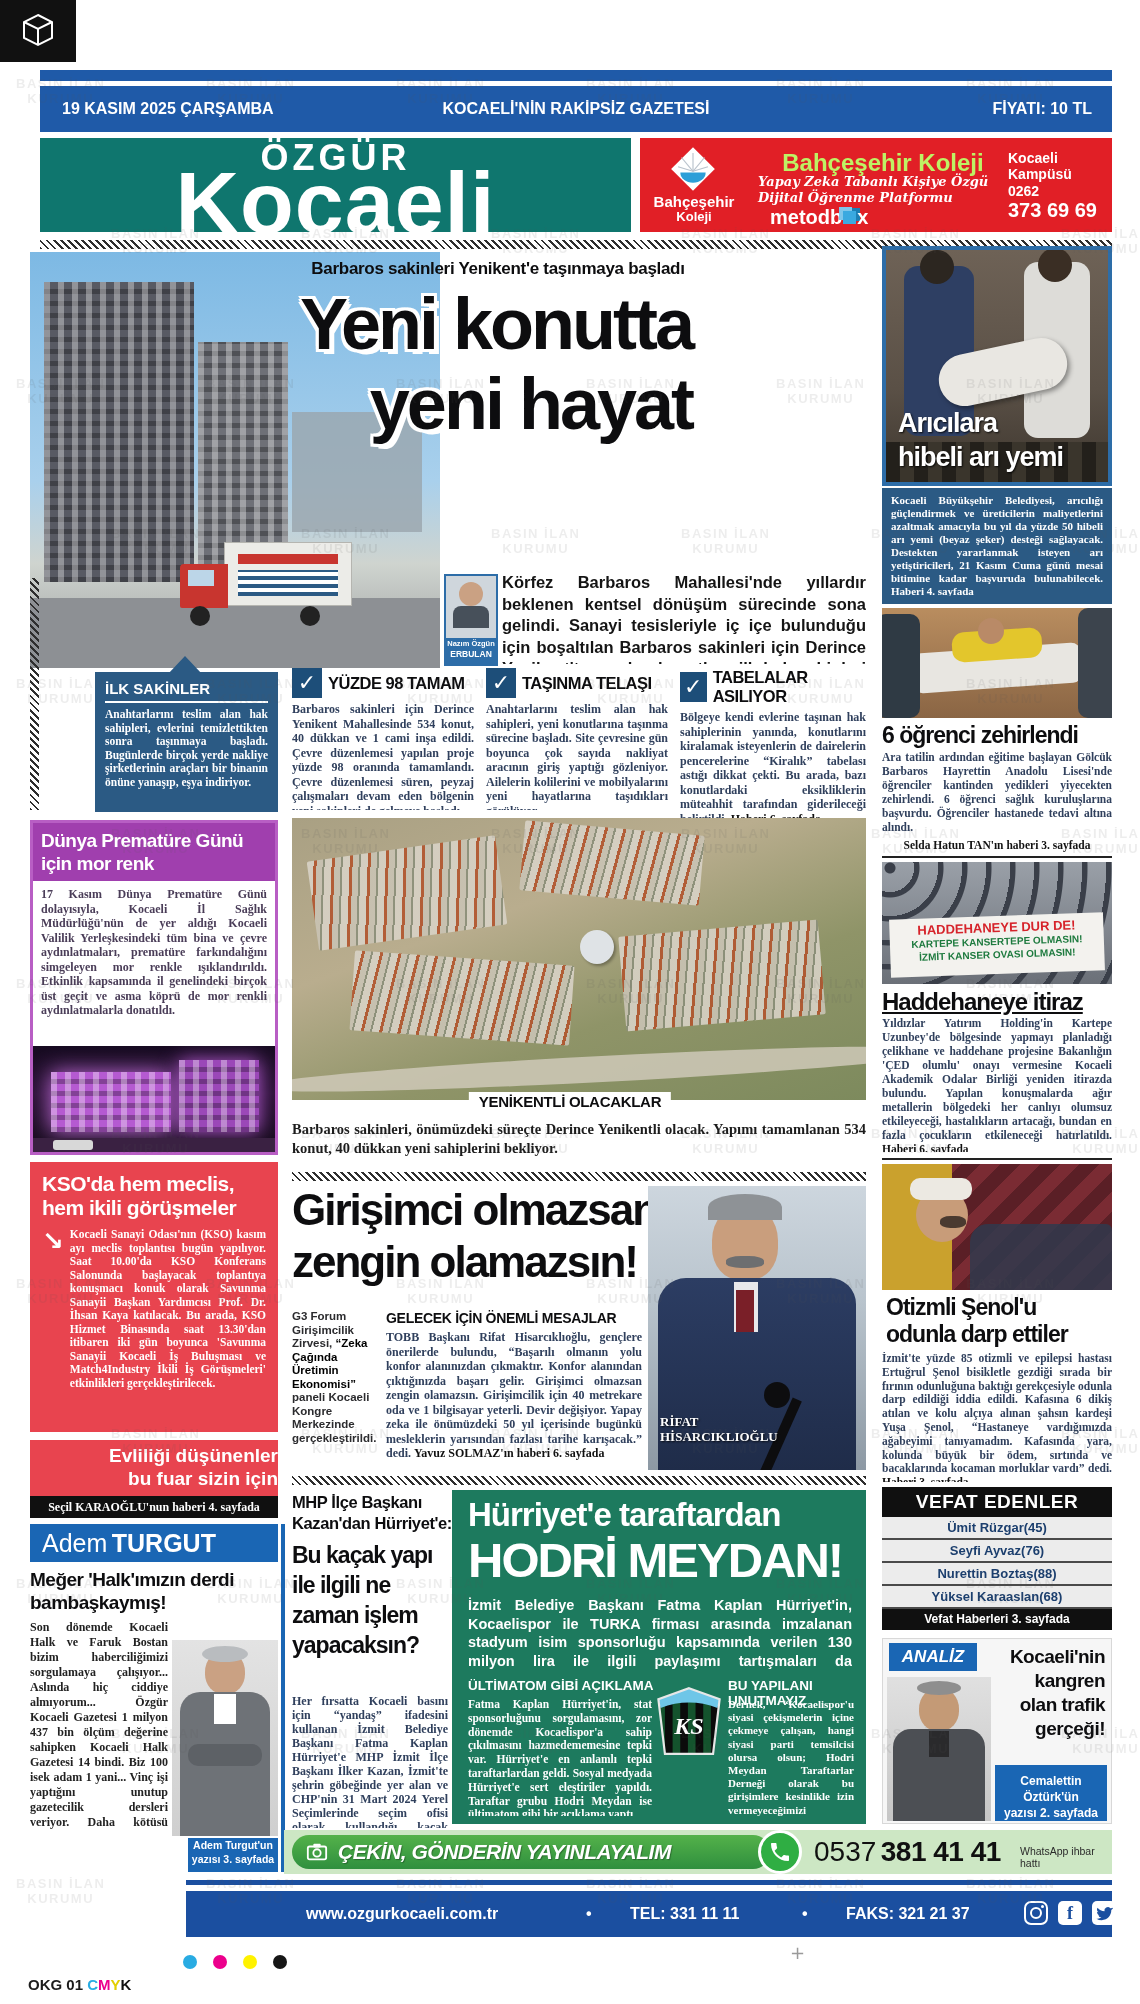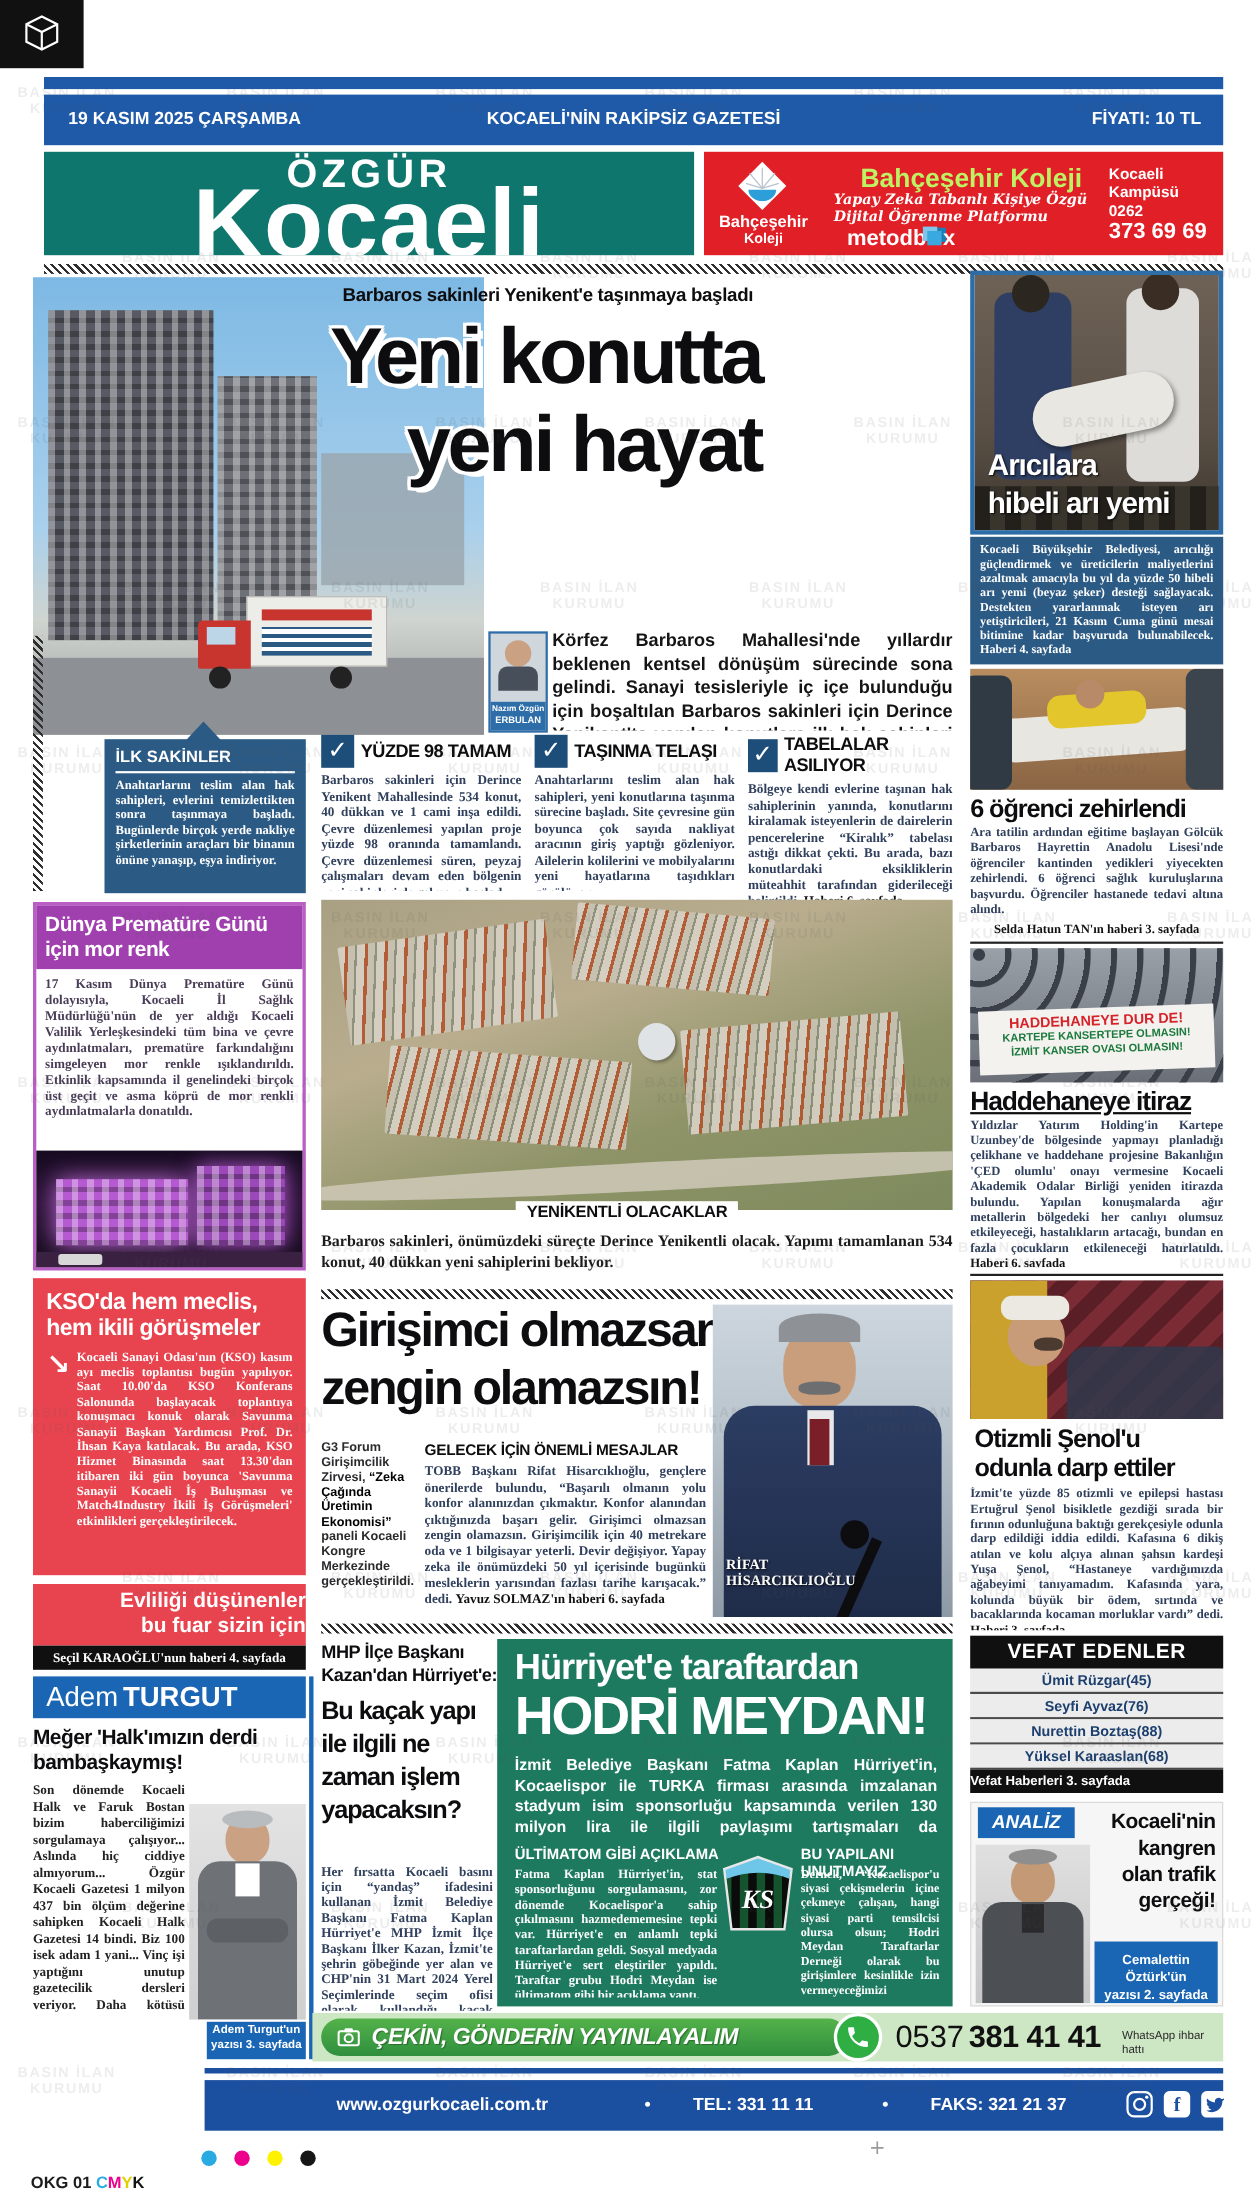--- a/index.html
+++ b/index.html
@@ -339,21 +339,21 @@
 
   <div class="abs" style="left:882px;top:1487px;width:230px;height:30px;background:#101010;color:#fff;text-align:center;font:700 19px/30px 'Liberation Sans',sans-serif;letter-spacing:0.5px;">
     <span>VEFAT EDENLER</span>
   </div>
   <div class="abs" style="left:882px;top:1517px;width:230px;">
       <div class="vrow">Ümit Rüzgar(45)</div>
       <div class="vrow">Seyfi Ayvaz(76)</div>
       <div class="vrow">Nurettin Boztaş(88)</div>
       <div class="vrow">Yüksel Karaaslan(68)</div>
     </div>
-  <div class="abs" style="left:882px;top:1609px;width:230px;height:21px;background:#101010;color:#fff;font:700 12px/21px 'Liberation Sans',sans-serif;">Vefat Haberleri 3. sayfada</div>
+  <div class="abs" style="left:882px;top:1609px;width:230px;height:21px;background:#101010;color:#fff;text-align:center;font:700 12px/21px 'Liberation Sans',sans-serif;">Vefat Haberleri 3. sayfada</div>
 
   <div class="abs" style="left:882px;top:1638px;width:230px;height:186px;background:#f6f6f6;border:1px solid #d8d8d8;box-sizing:border-box;">
     <div class="abs" style="left:6px;top:4px;width:88px;height:28px;background:#1a66b4;color:#fff;text-align:center;font:italic 700 17px/28px 'Liberation Sans',sans-serif;">ANALİZ</div>
     <div class="abs h" style="right:6px;top:6px;width:112px;text-align:right;font-size:19px;line-height:24px;letter-spacing:-0.5px;">Kocaeli'nin kangren olan trafik gerçeği!</div>
     <div class="abs" style="left:4px;top:38px;width:104px;height:144px;background:linear-gradient(180deg,#e0e0e0,#c6c6c6);overflow:hidden;">
       <div class="abs" style="left:32px;top:10px;width:40px;height:44px;border-radius:50% 50% 45% 45%;background:#c49a76;"></div>
       <div class="abs" style="left:30px;top:4px;width:44px;height:14px;border-radius:50%;background:#8e8e8e;"></div>
       <div class="abs" style="left:6px;top:52px;width:92px;height:92px;border-radius:18px 18px 0 0;background:#4c4f54;"></div>
       <div class="abs" style="left:42px;top:54px;width:20px;height:26px;background:#2a2a2c;"></div>
     </div>

